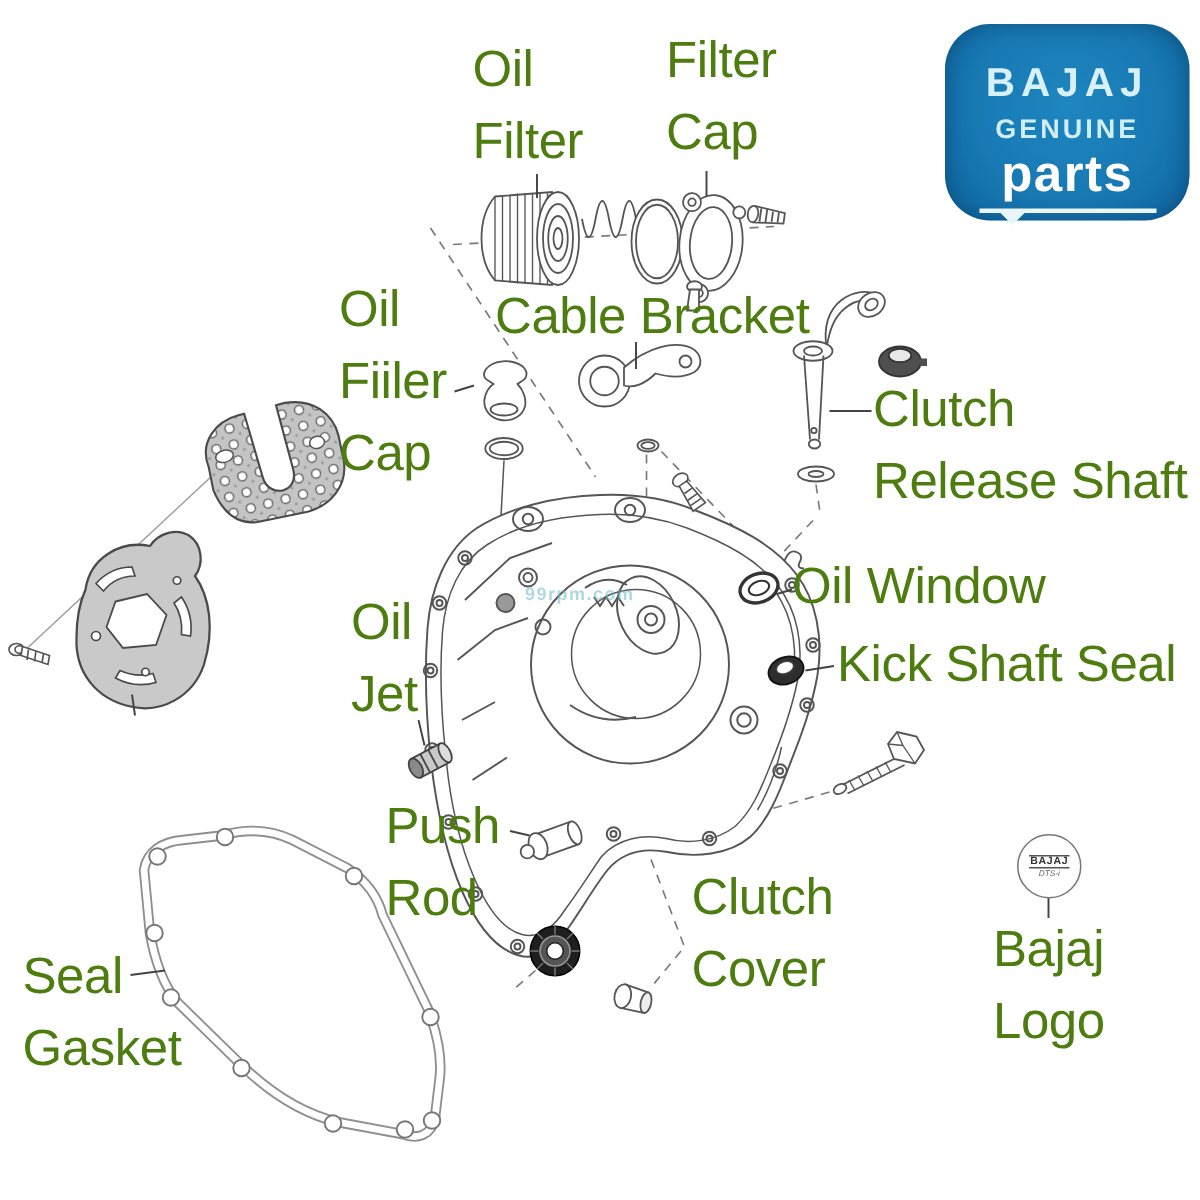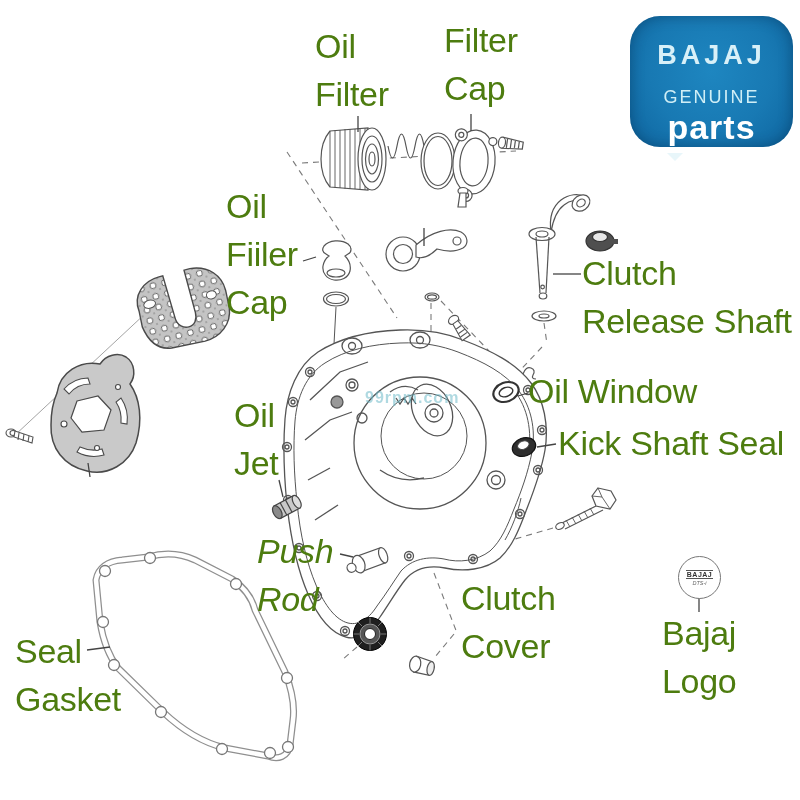--- a/index.html
+++ b/index.html
@@ -1,29 +1,29 @@
 <!DOCTYPE html>
 <html><head>
 <meta charset="utf-8">
 <style>
   html,body{margin:0;padding:0;background:#fff;}
   .stage{position:relative;width:800px;height:800px;background:#fff;overflow:hidden;
          font-family:"Liberation Sans",sans-serif;}
   .stage svg{position:absolute;left:0;top:0;}
   .label{position:absolute;font-size:34px;line-height:48px;letter-spacing:-0.3px;
          color:#4d7c0f;white-space:pre-line;z-index:5;}
-  .watermark{position:absolute;left:350px;top:389px;font-size:16px;font-weight:bold;
-         letter-spacing:1px;color:rgba(110,185,200,0.55);z-index:4;margin-left:15px;}
+  .watermark{position:absolute;left:350px;top:389px;font-size:12px;font-weight:bold;
+         letter-spacing:1px;color:rgba(110,185,200,0.55);z-index:4;}
   
   .badge{position:absolute;left:630px;top:16px;width:163px;height:131px;border-radius:30px;
          background:radial-gradient(circle at 50% 42%, #1e86c0 0%, #1879b3 55%, #0e659f 100%);
          box-shadow:inset 0 0 14px rgba(0,35,65,.4);
          display:flex;flex-direction:column;align-items:center;z-index:6;}
   .badge-brand{margin-top:24px;font-size:27px;font-weight:bold;letter-spacing:4px;color:#d8f0f8;}
-  .badge-genuine{margin-top:16px;font-size:18px;letter-spacing:2px;color:#cfeef6;}
+  .badge-genuine{margin-top:5px;font-size:18px;letter-spacing:2px;color:#cfeef6;font-weight:bold;}
   .badge-parts{margin-top:0px;font-size:34px;font-weight:bold;letter-spacing:1px;color:#ffffff;}
   .badge-line{width:118px;height:3px;background:#e8f6fa;position:relative;margin-top:3px;}
   .badge-line::after{content:"";position:absolute;left:14px;top:3px;
          border-left:8px solid transparent;border-right:8px solid transparent;
          border-top:8px solid #e8f6fa;}
   
   .small-logo{position:absolute;left:678px;top:556px;width:41px;height:41px;border-radius:50%;
          border:1.4px solid #777;background:#fff;display:flex;flex-direction:column;
          align-items:center;justify-content:center;z-index:6;}
   .small-logo .b1{font-size:7px;font-weight:bold;letter-spacing:0.5px;color:#333;
@@ -351,30 +351,31 @@
 
   <div class="small-logo">
     <span class="b1">BAJAJ</span>
     <span class="b2">DTS-i</span>
   </div>
 
   <div class="label" style="left:315px;top:22px;">Oil
 Filter</div>
   <div class="label" style="left:444px;top:16px;">Filter
 Cap</div>
+  <div class="label" style="left:330px;top:187px;">Cable Bracket</div>
   <div class="label" style="left:226px;top:182px;">Oil
 Fiiler
 Cap</div>
   <div class="label" style="left:582px;top:249px;">Clutch
 Release Shaft</div>
   <div class="label" style="left:528px;top:367px;">Oil Window</div>
   <div class="label" style="left:558px;top:419px;">Kick Shaft Seal</div>
   <div class="label" style="left:234px;top:391px;">Oil
 Jet</div>
-  <div class="label" style="left:257px;top:527px;font-style:italic;">Push
+  <div class="label" style="left:257px;top:527px;">Push
 Rod</div>
   <div class="label" style="left:461px;top:574px;">Clutch
 Cover</div>
   <div class="label" style="left:15px;top:627px;">Seal
 Gasket</div>
   <div class="label" style="left:662px;top:609px;">Bajaj
 Logo</div>
 
 </div>
 

